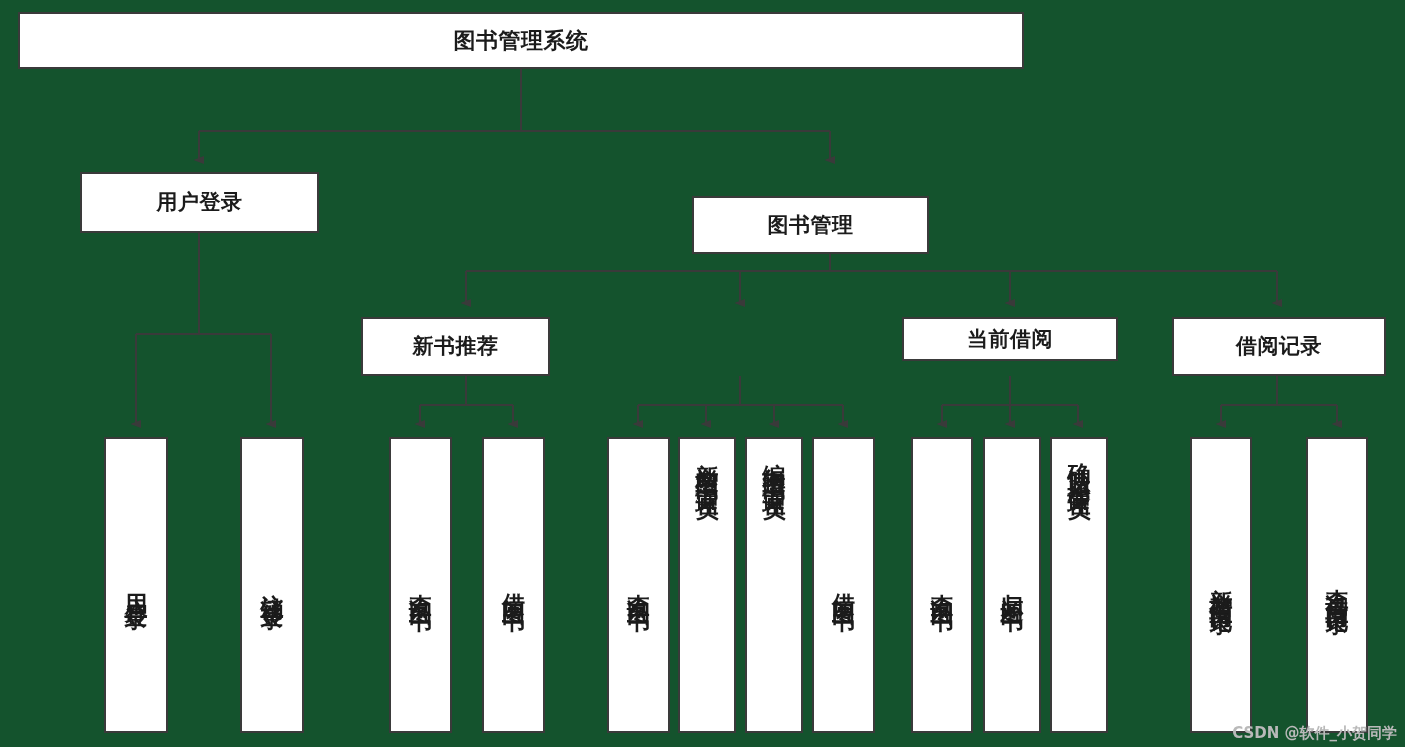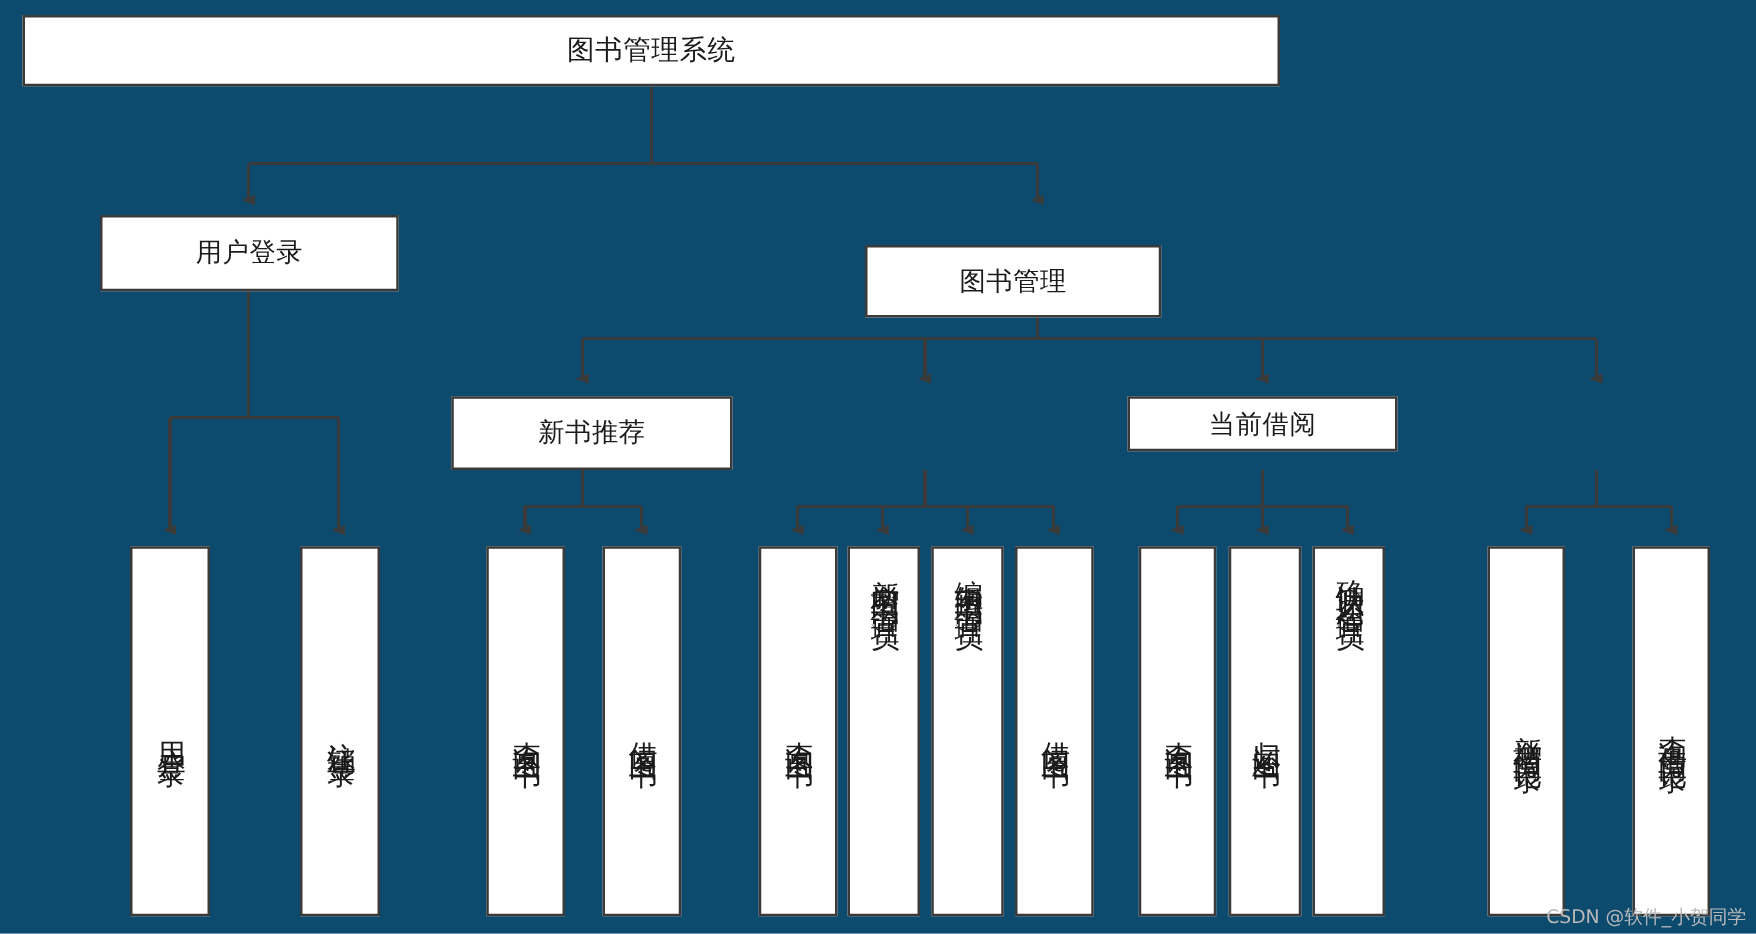--- a/index.html
+++ b/index.html
@@ -8,22 +8,23 @@
     padding: 0;
     background: #ffffff;
   }
   body {
     font-family: "DejaVu Sans", "Liberation Sans", sans-serif;
   }
   #canvas {
     position: relative;
     width: 1405px;
     height: 747px;
-    background: #0c4a6e;
+    background: #14532d;
     overflow: hidden;
+    font-weight: bold;
   }
   #edges {
     position: absolute;
     left: 0;
     top: 0;
     width: 1405px;
     height: 747px;
   }
   .node {
     position: absolute;
@@ -139,26 +140,29 @@
     <span class="lbl">图书管理系统</span>
   </div>
 
   <div class="node h" style="left:80px; top:172px; width:239px; height:61px;">
     <span class="lbl">用户登录</span>
   </div>
   <div class="node h" style="left:692px; top:172px; width:237px; height:58px;margin-top:24px;">
     <span class="lbl">图书管理</span>
   </div>
 
-  <div class="node h" style="left:361px; top:317px; width:225px; height:59px;justify-content:center;">
+  <div class="node h" style="left:361px; top:317px; width:189px; height:59px;justify-content:center;">
     <span class="lbl">新书推荐</span>
   </div>
   <div class="node h" style="left:902px; top:317px; width:216px; height:44px;">
     <span class="lbl">当前借阅</span>
   </div>
+  <div class="node h" style="left:1172px; top:317px; width:214px; height:59px;">
+    <span class="lbl">借阅记录</span>
+  </div>
 
   <div class="node v mid" style="left:104px; top:437px; width:64px; height:296px;">
     <span class="lbl">用户登录</span>
   </div>
   <div class="node v mid" style="left:240px; top:437px; width:64px; height:296px;">
     <span class="lbl">注销登录</span>
   </div>
 
   <div class="node v mid" style="left:389px; top:437px; width:63px; height:296px;">
     <span class="lbl">查询图书</span>

